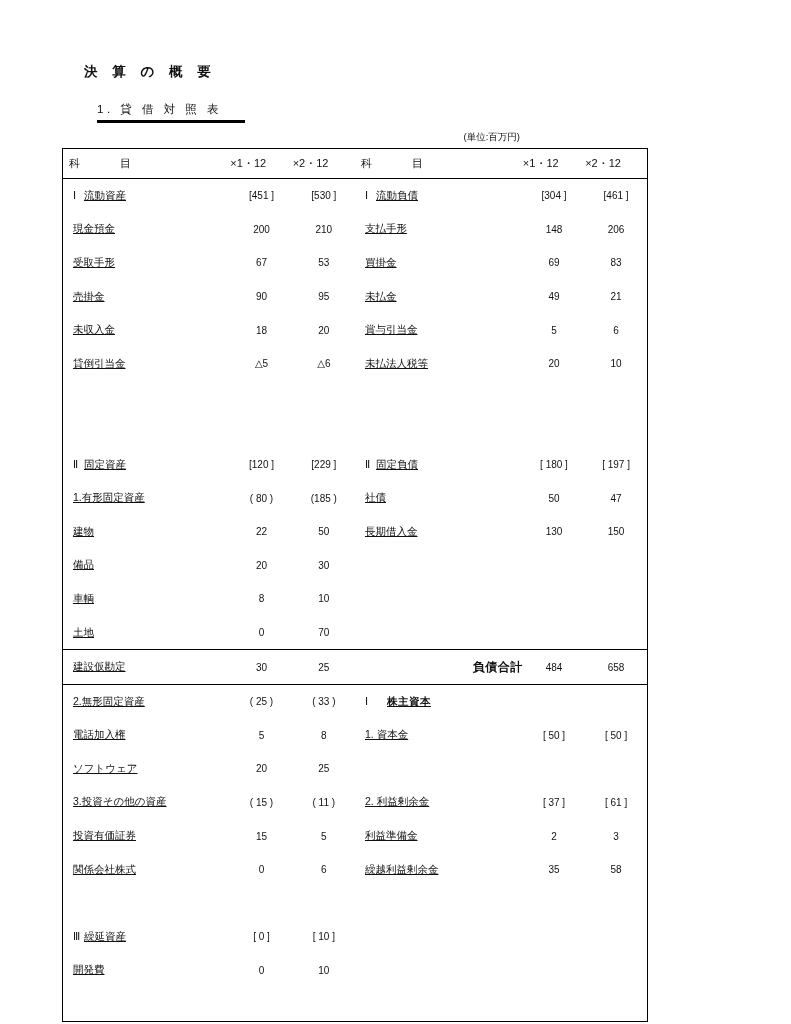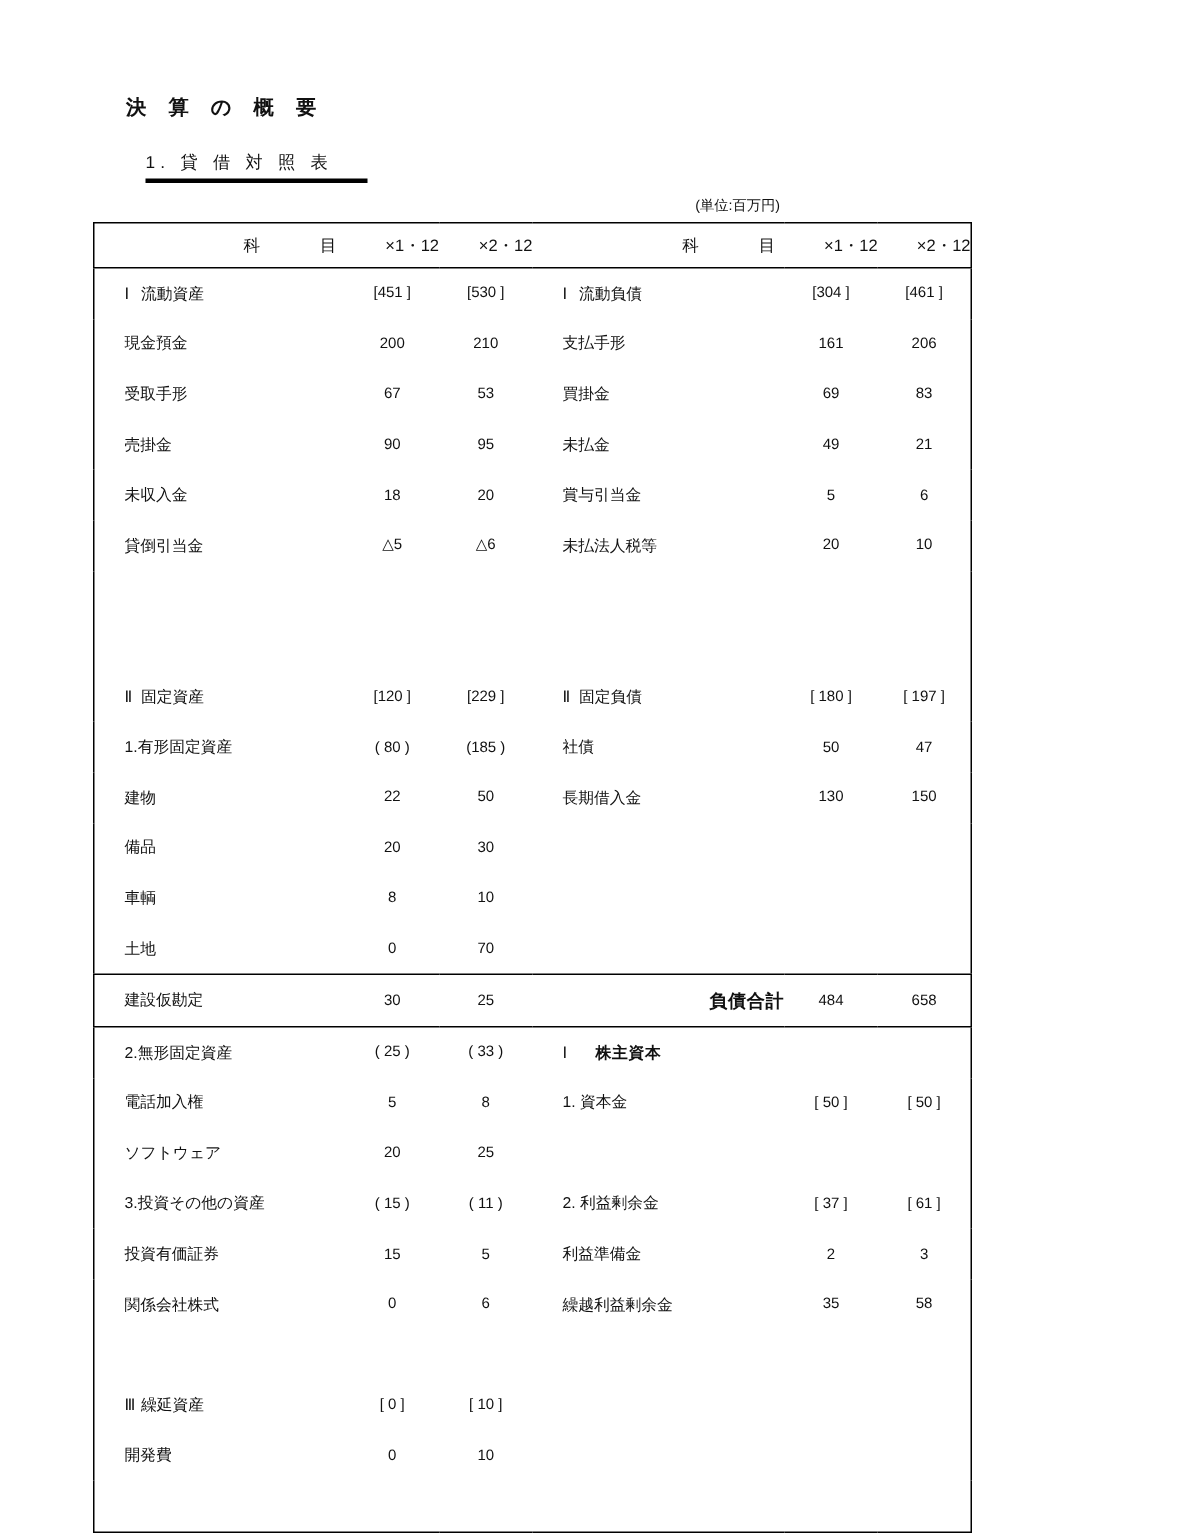--- a/index.html
+++ b/index.html
@@ -91,39 +91,40 @@
   col.c-name  { width: 167px; }
   col.c-val   { width: 62px;  }
 
   
   .vl   { border-left: 1px solid #000; }
   .vr-thick { border-right: 1.6px solid #000; }
 
   
   .hdr td {
     height: 29px;
-    text-align: right;
+    text-align: left;
     border-bottom: 1.6px solid #000;
     font-size: 11px;
   }
   .hdr td.kamoku {
     letter-spacing: 1px;
   }
   .kamoku-inner {
     display: inline-block;
     letter-spacing: 6px;
     padding-left: 6px;
   }
 
   
   tr.r td { height: 33.6px; }
 
   td.name {
-    padding-left: 20px;
-    white-space: nowrap;
+    padding-left: 10px;
+    white-space: nowrap;
+    text-decoration: underline;
   }
   td.val {
     text-align: center;
     white-space: nowrap;
     font-size: 10px;
   }
 
   
   .ind0 { padding-left: 10px; }
   .ind1 { padding-left: 16px; }
@@ -193,21 +194,21 @@
           <td class="val vl vr-thick">[530 ]</td>
           <td class="name ind0"><span class="roman">Ⅰ</span><span>流動負債</span></td>
           <td class="val vl">[304 ]</td>
           <td class="val vl">[461 ]</td>
         </tr>
         <tr class="r">
           <td class="name ind2"><span>現金預金</span></td>
           <td class="val vl">200</td>
           <td class="val vl vr-thick">210</td>
           <td class="name ind2"><span>支払手形</span></td>
-          <td class="val vl">161</td>
+          <td class="val vl">148</td>
           <td class="val vl">206</td>
         </tr>
         <tr class="r">
           <td class="name ind2"><span>受取手形</span></td>
           <td class="val vl">67</td>
           <td class="val vl vr-thick">53</td>
           <td class="name ind2"><span>買掛金</span></td>
           <td class="val vl">69</td>
           <td class="val vl">83</td>
         </tr>

